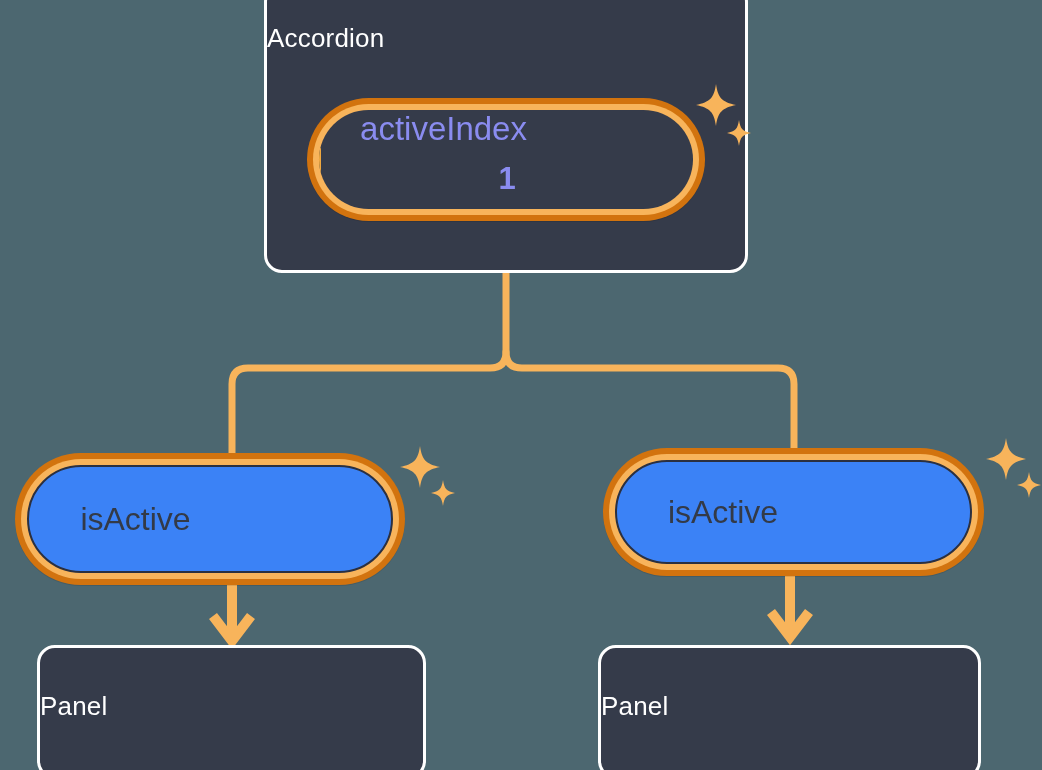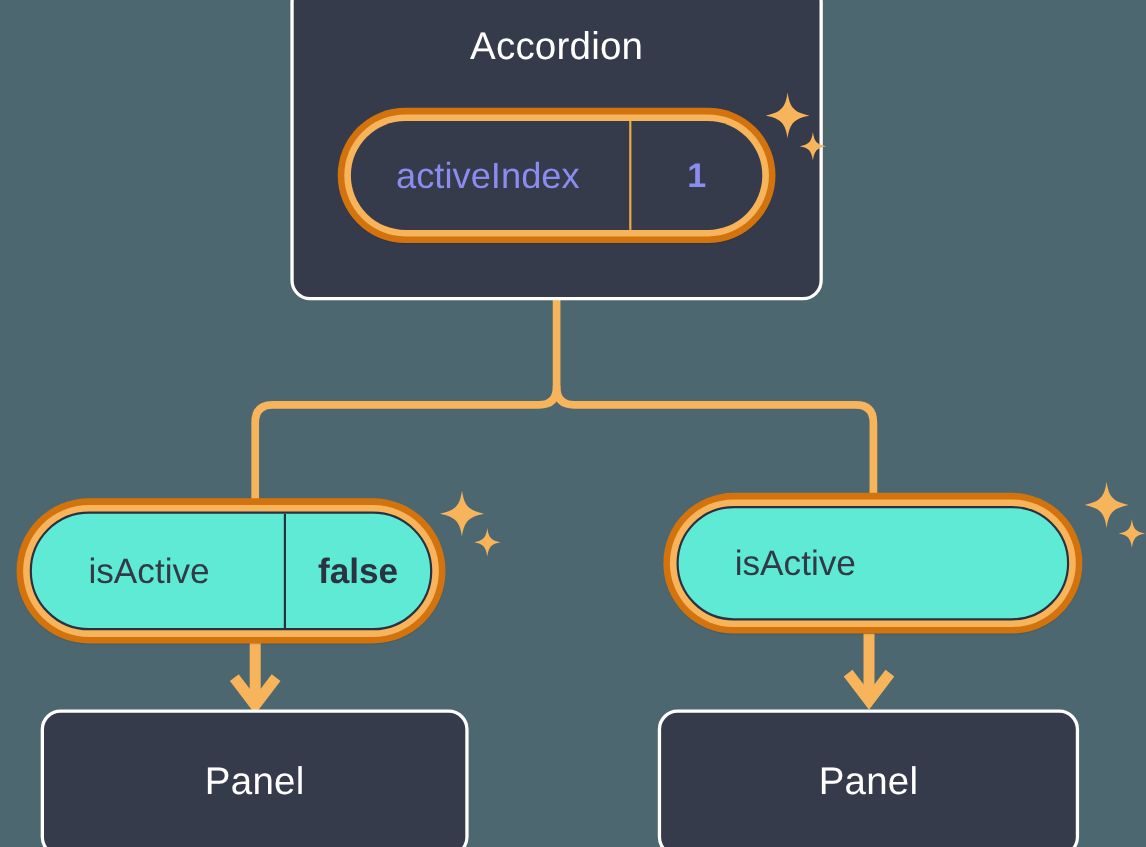--- a/index.html
+++ b/index.html
@@ -37,23 +37,23 @@
     position: absolute;
     background: #353b4a;
     border: 3px solid #ffffff;
     border-radius: 18px;
     box-sizing: border-box;
   }
   .card-title {
     position: absolute;
     left: 0;
     right: 0;
-    text-align: center;
+    text-align: left;
     color: #ffffff;
-    font-size: 35px;
+    font-size: 26px;
     font-weight: 400;
     letter-spacing: 0.2px;
     white-space: nowrap;
   }
 
   #card-accordion {
     left: 264px;
     top: -16px;
     width: 484px;
     height: 289px;
@@ -106,34 +106,35 @@
     display: flex;
     align-items: center;
     justify-content: center;
     box-sizing: border-box;
     white-space: nowrap;
   }
 
   
   .pill--dark .pill-inner {
     background: #353b4a;
+    flex-direction: column;
   }
   .pill--dark .pill-key {
     color: #8a8cf0;
     font-weight: 400;
   }
   .pill--dark .pill-val {
     color: #8a8cf0;
     font-weight: 700;
     border-left: 2px solid #f0a83f;
   }
 
   
   .pill--purple .pill-inner {
-    background: #5eead4;
+    background: #3b82f6;
     border: 2px solid #2b3040;
     gap: 16px;
   }
   .pill--purple .pill-key {
     color: #333a47;
     font-weight: 400;
   }
   .pill--purple .pill-val {
     color: #2b3240;
     font-weight: 700;
@@ -239,21 +240,20 @@
     <svg width="60" height="70" viewBox="0 0 60 70">
       <path d="M22 0 C24 14 28 18 42 21 C28 24 24 28 22 42 C20 28 16 24 2 21 C16 18 20 14 22 0 Z" fill="#f8b45b"></path>
       <path d="M45 36 C46.3 45 48.7 47.4 57 49 C48.7 50.6 46.3 53 45 62 C43.7 53 41.3 50.6 33 49 C41.3 47.4 43.7 45 45 36 Z" fill="#f8b45b"></path>
     </svg>
   </div>
 
   <div class="pill pill--purple" id="pill-left">
     <div class="pill-mid">
       <div class="pill-inner">
         <div class="pill-key">isActive</div>
-        <div class="pill-val">false</div>
       </div>
     </div>
   </div>
 
   <div class="sparkle-group" id="sparkle-left">
     <svg width="62" height="70" viewBox="0 0 62 70">
       <path d="M24 0 C26 14 30 18 44 21 C30 24 26 28 24 42 C22 28 18 24 4 21 C18 18 22 14 24 0 Z" fill="#f8b45b"></path>
       <path d="M47 34 C48.3 43 50.7 45.4 59 47 C50.7 48.6 48.3 51 47 60 C45.7 51 43.3 48.6 35 47 C43.3 45.4 45.7 43 47 34 Z" fill="#f8b45b"></path>
     </svg>
   </div>

